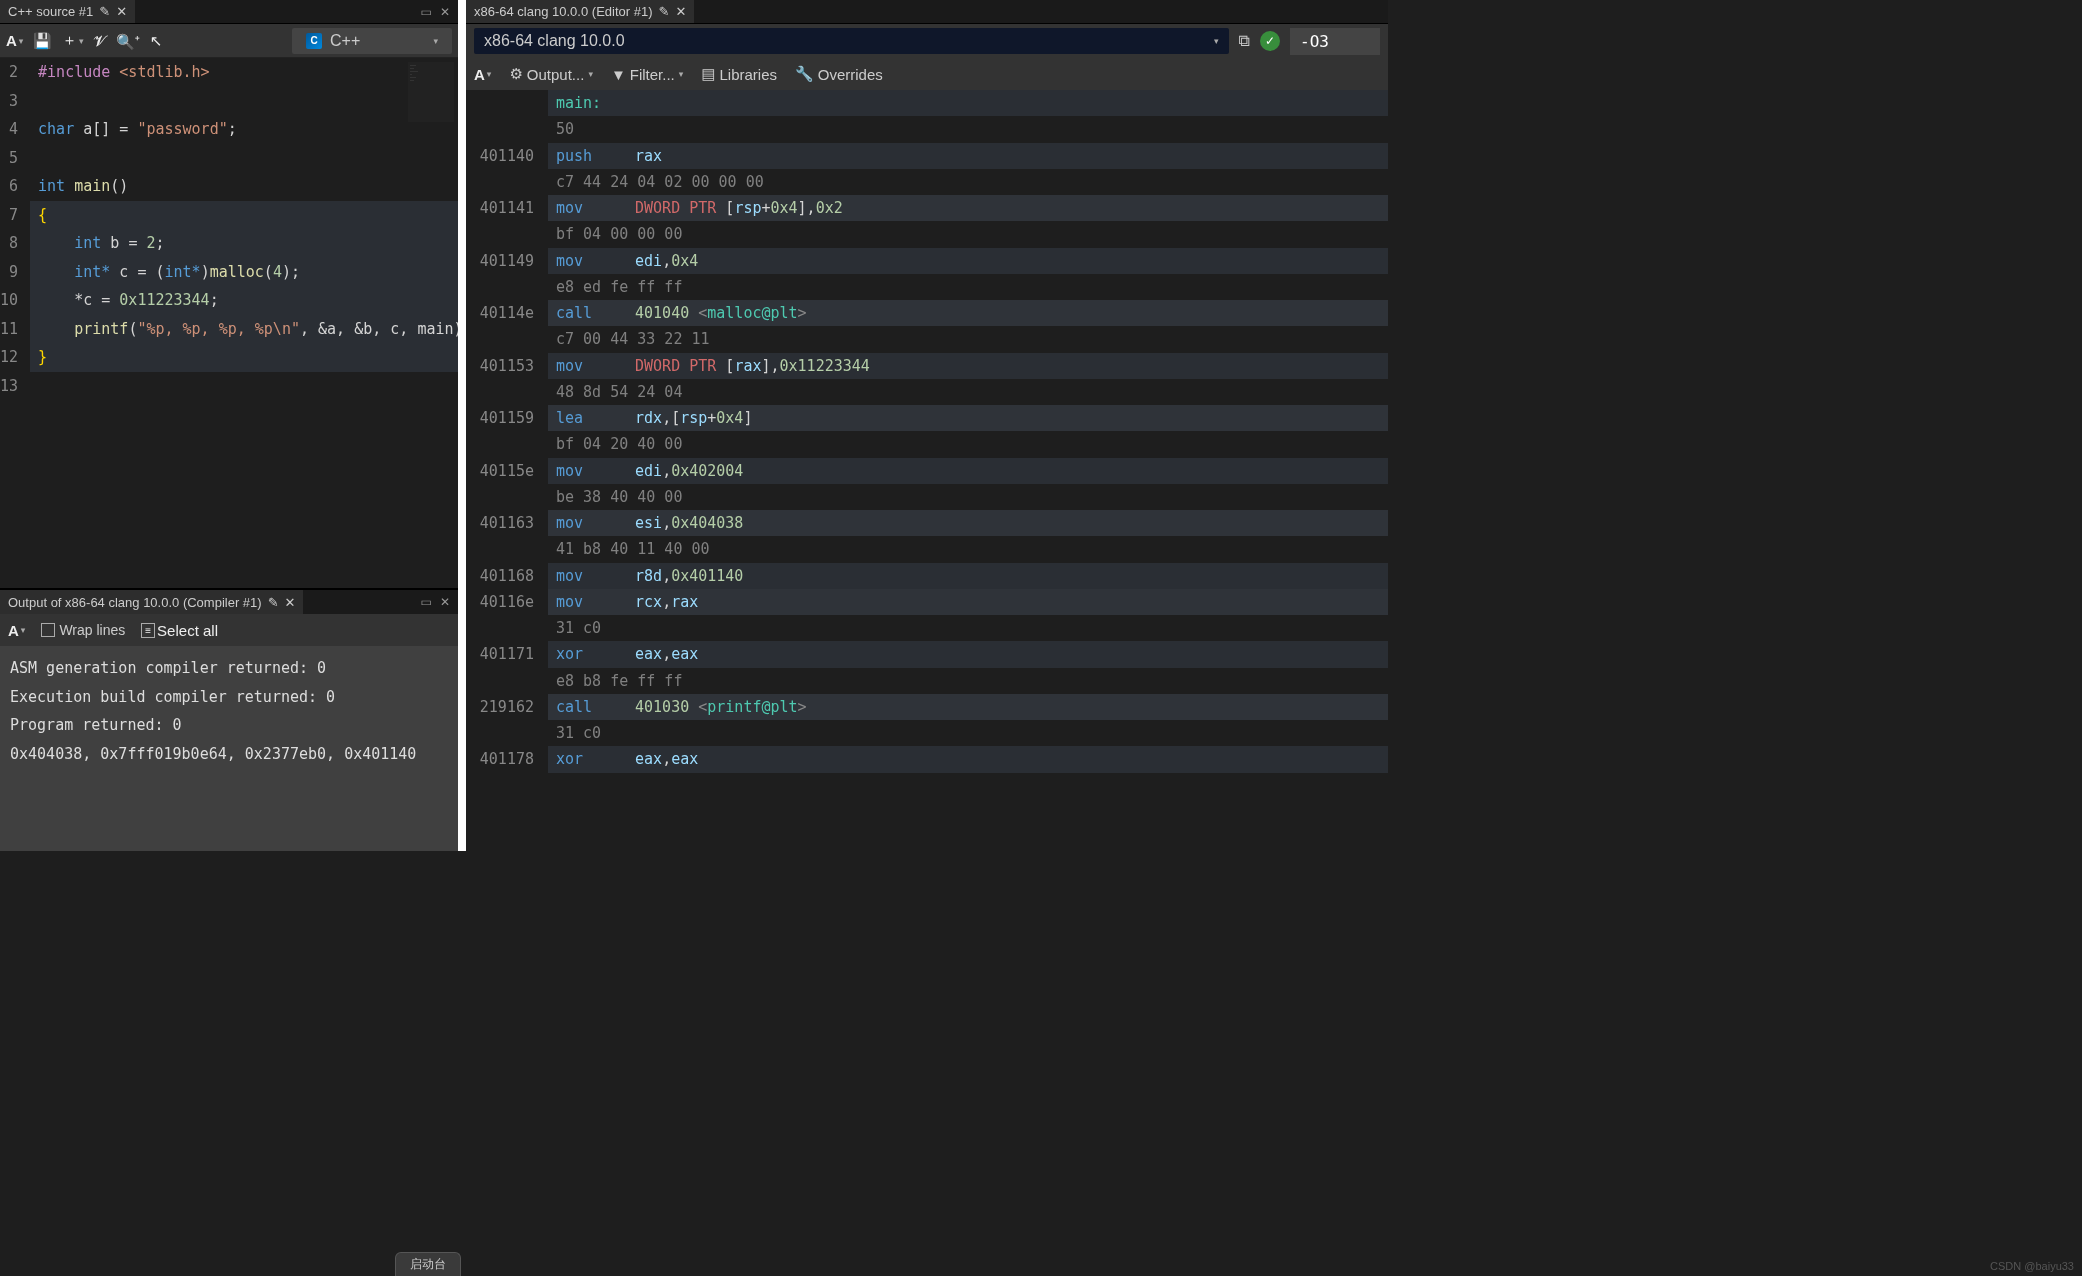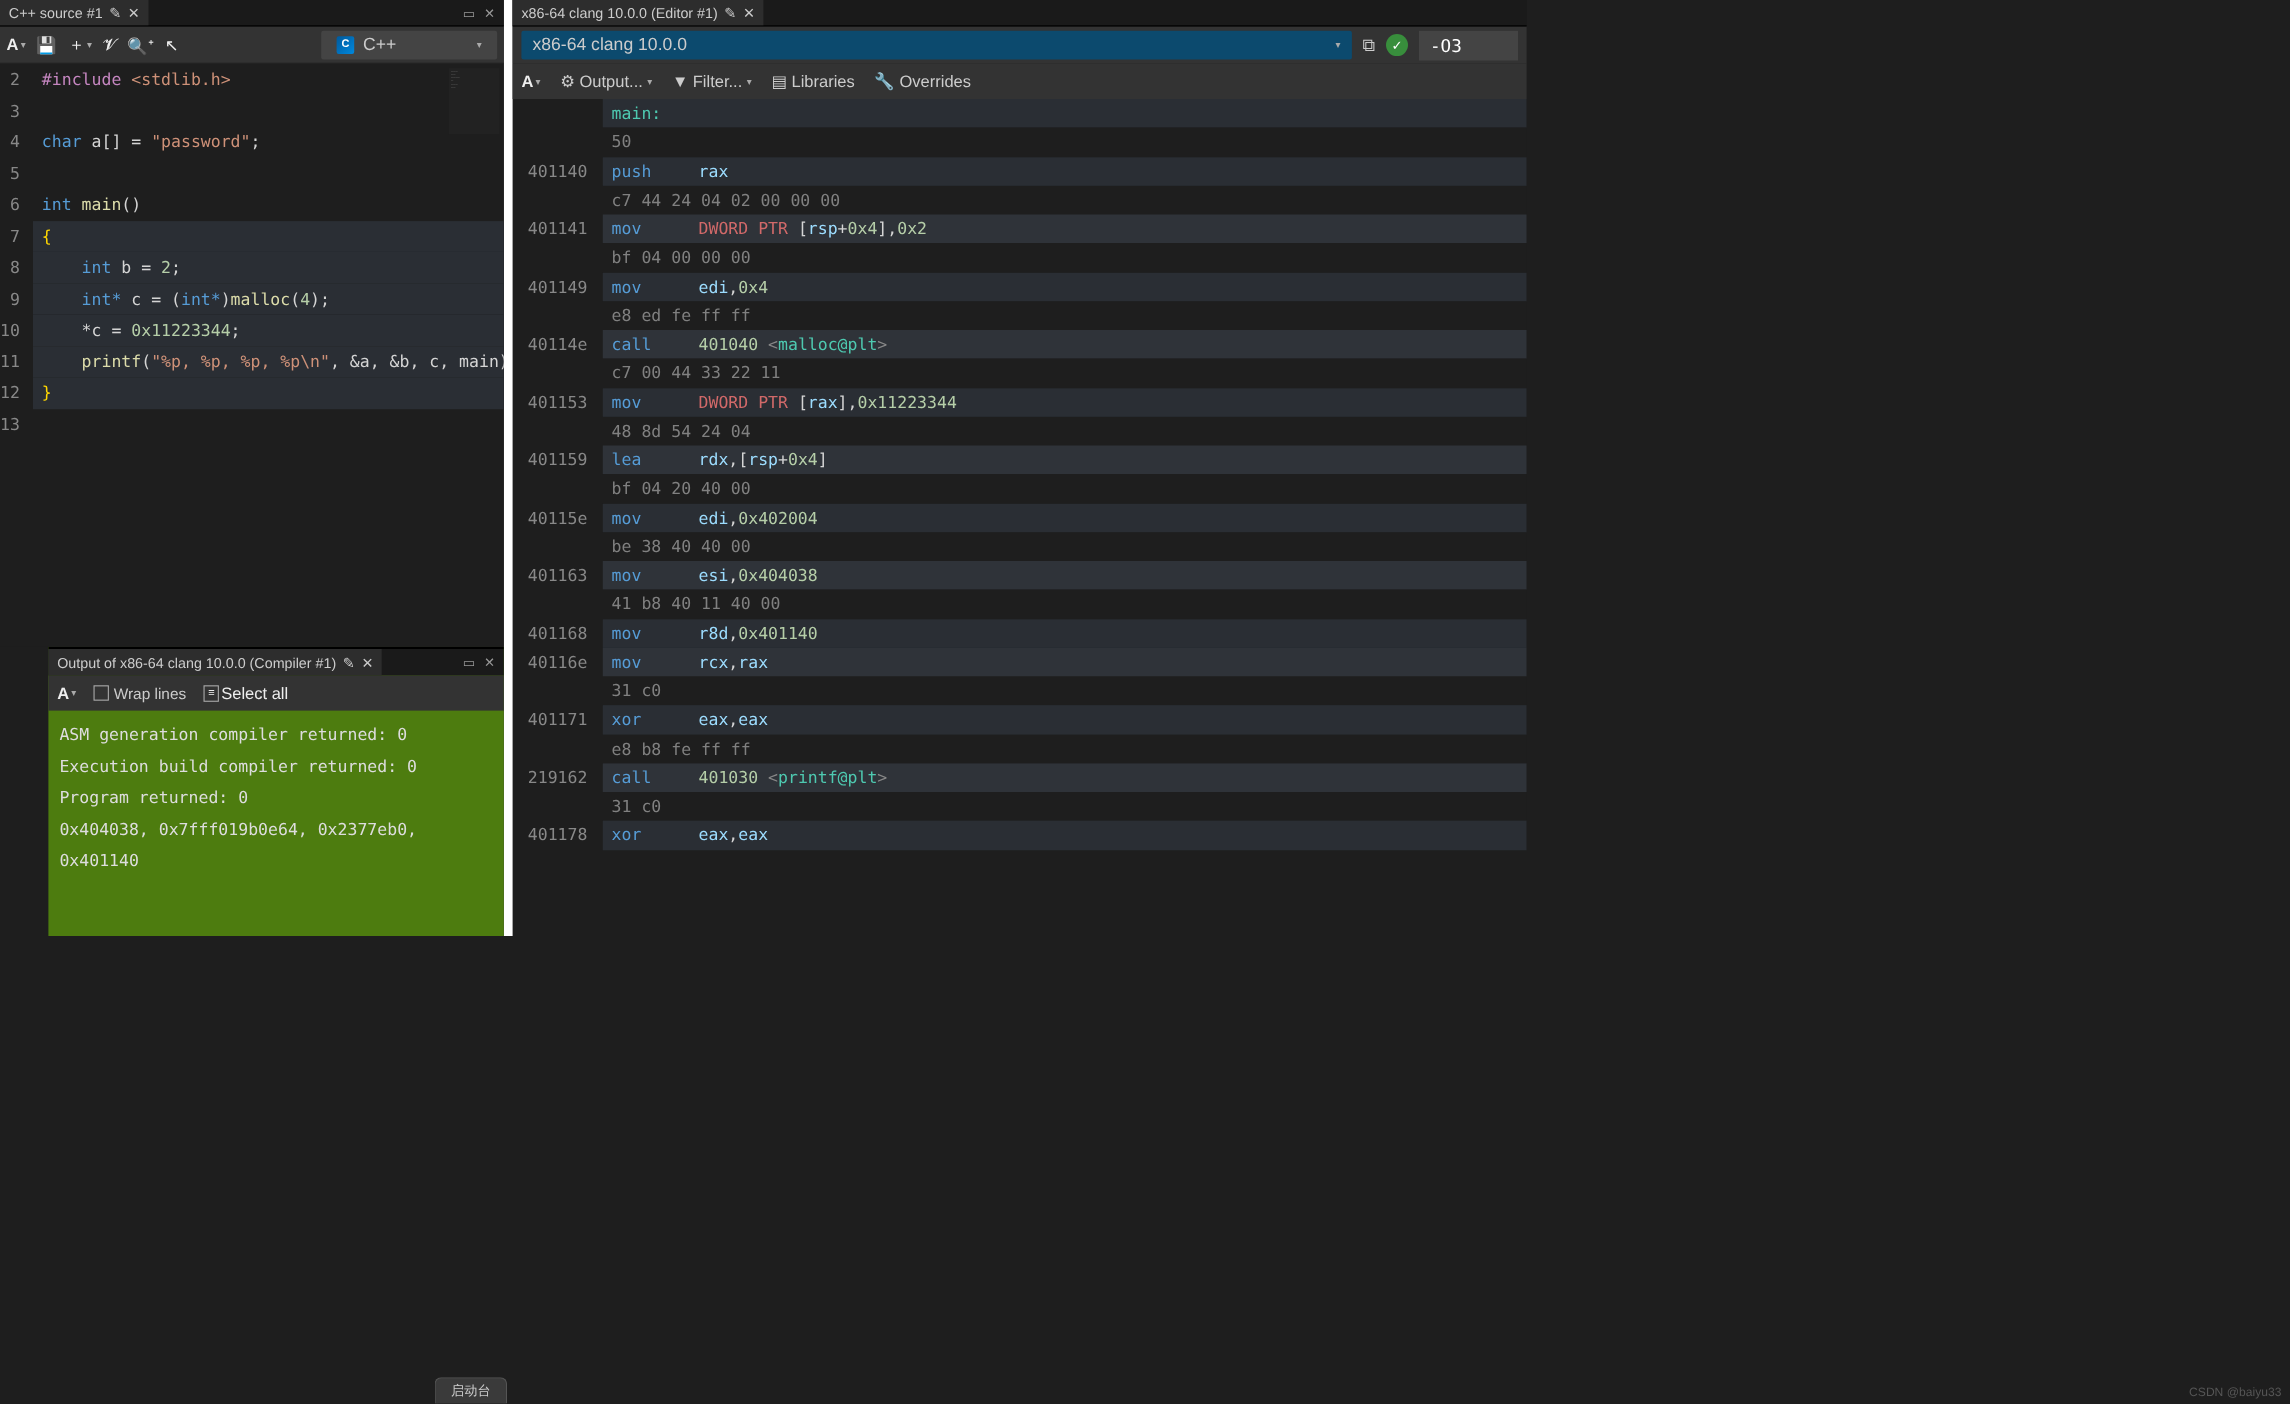--- a/index.html
+++ b/index.html
@@ -41,30 +41,30 @@
 .inc { color: #c586c0; }
 .str { color: #ce9178; }
 .type { color: #569cd6; }
 .fn { color: #dcdcaa; }
 .num { color: #b5cea8; }
 .pun { color: #d4d4d4; }
 .id { color: #d4d4d4; }
 .brace { color: #ffd700; }
 
 
-.output-panel { height: 263px; border-top: 2px solid #000; background: #4d7c0f; display: flex; flex-direction: column; margin-left: 44px; }
+.output-panel { height: 263px; border-top: 2px solid #000; background: #404040; display: flex; flex-direction: column; }
 .out-tab-bar { height: 24px; background: #1a1a1a; display: flex; align-items: center; position: relative; }
 .out-toolbar { height: 32px; background: #333; display: flex; align-items: center; padding: 0 8px; gap: 16px; }
 .checkbox-lbl { display: flex; align-items: center; gap: 4px; font-size: 14px; cursor: pointer; }
 .check-box { width: 14px; height: 14px; border: 1.5px solid #aaa; display: inline-block; }
 .out-body { flex: 1; padding: 8px 10px; font-family: "Menlo","Consolas",monospace; font-size: 15px; line-height: 1.9; color: #ddd; }
 
 
 .compiler-bar { height: 34px; background: #333; display: flex; align-items: center; padding: 0 8px; gap: 10px; }
-.compiler-select { flex: 1; background: #0c4a6e; padding: 4px 10px; display: flex; align-items: center; font-size: 16px; border-radius: 2px; cursor: pointer; }
+.compiler-select { flex: 1; background: #0f172a; padding: 4px 10px; display: flex; align-items: center; font-size: 16px; border-radius: 2px; cursor: pointer; }
 .status-ok { width: 20px; height: 20px; background: #388e3c; border-radius: 50%; display:flex; align-items:center; justify-content:center; color:#fff; font-size:12px; }
 .flags-input { background: #444; color: #fff; border: none; padding: 4px 10px; font-size: 16px; width: 90px; font-family: monospace; }
 .ext-icon { color:#ccc; font-size:16px; cursor:pointer; }
 
 .asm-toolbar { height: 32px; background: #333; display: flex; align-items: center; padding: 0 8px; gap: 18px; font-size: 15px; }
 .asm-tb-item { display: flex; align-items: center; gap: 4px; cursor: pointer; }
 
 
 .asm-view { flex: 1; overflow: auto; font-family: "Menlo","Consolas",monospace; font-size: 15px; line-height: 1.75; }
 .asm-row { display: flex; }

